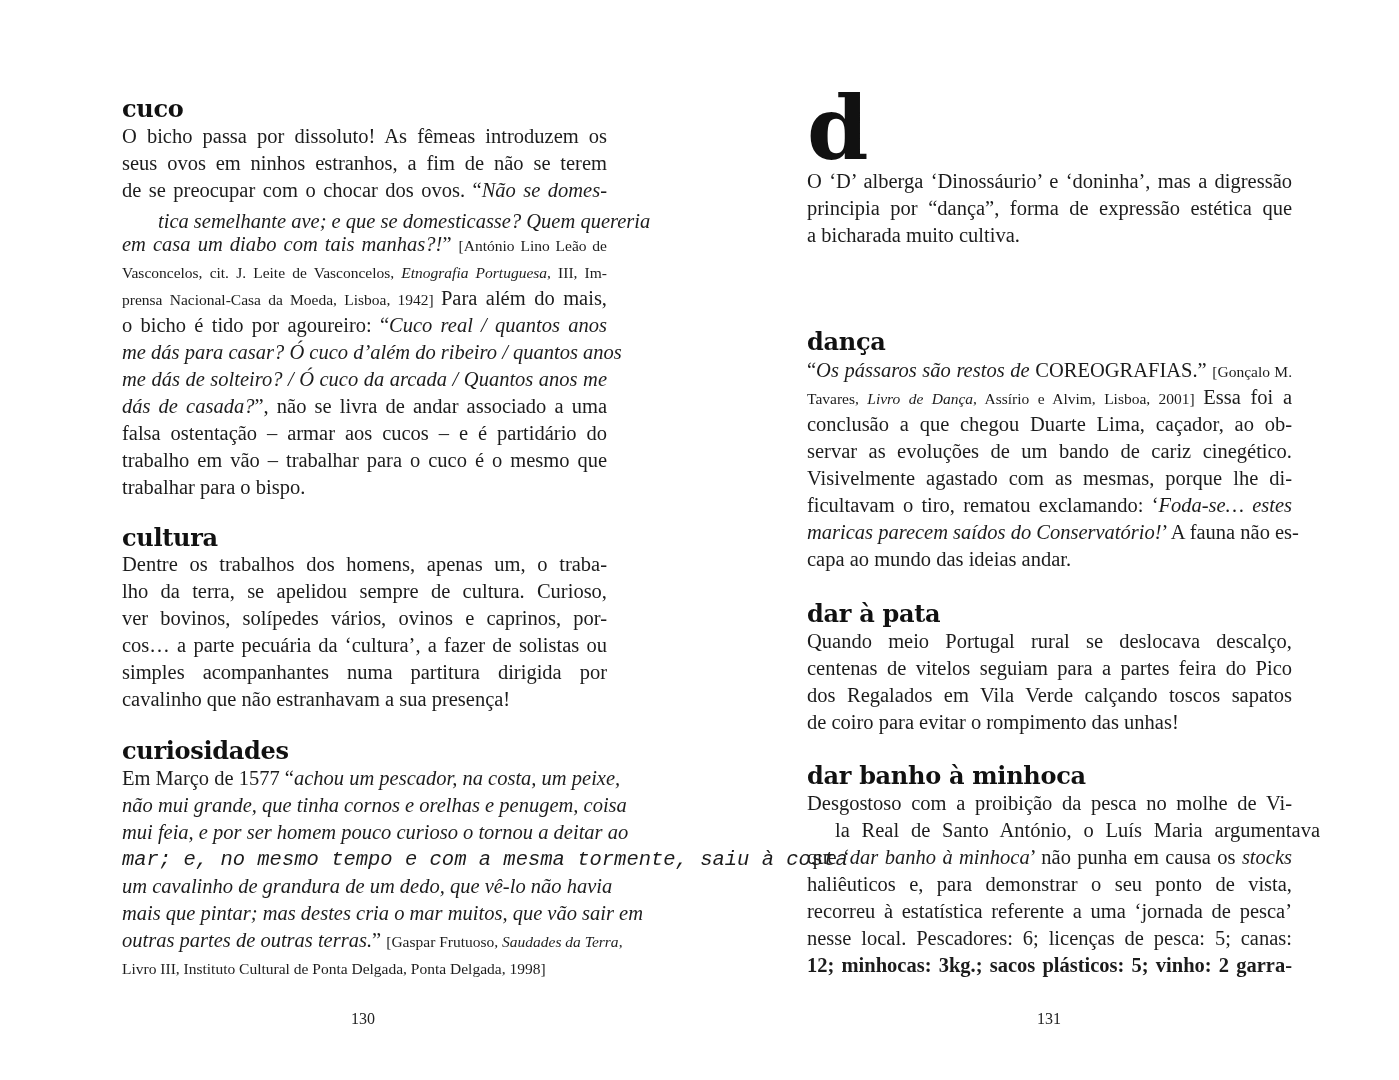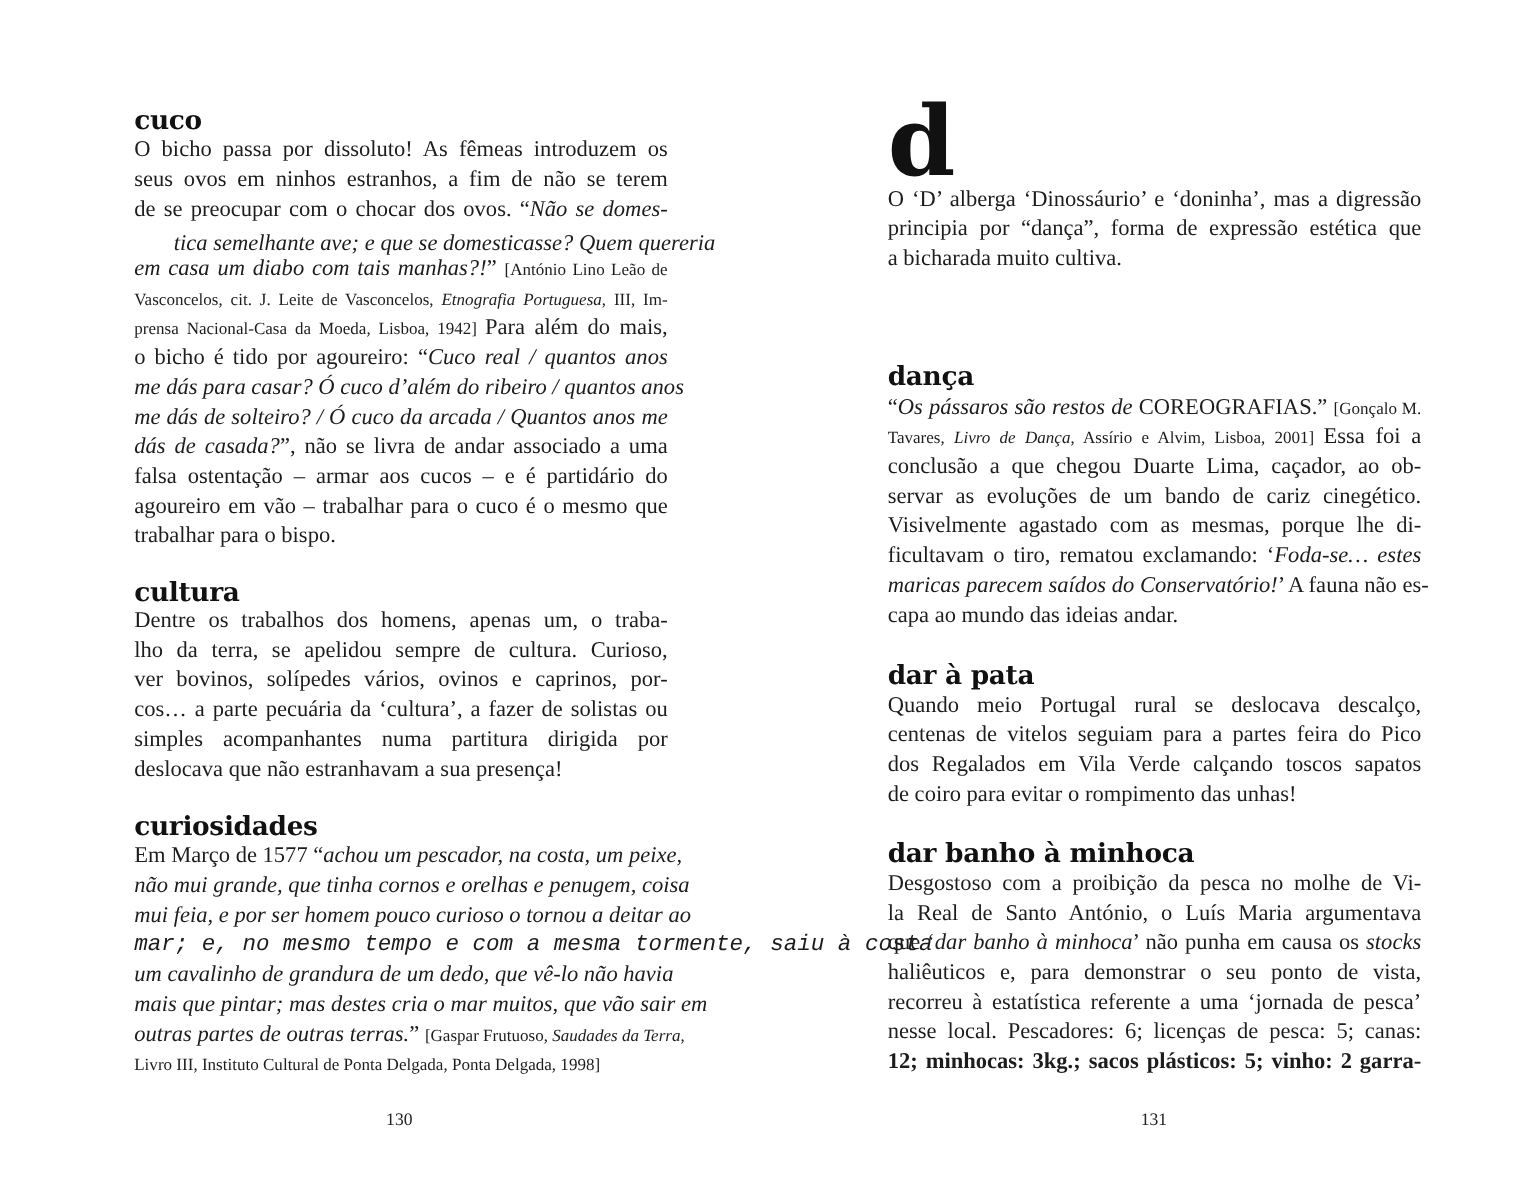--- a/index.html
+++ b/index.html
@@ -41,28 +41,28 @@
       <div class="line" style="top: 177px;"><span>de se preocupar com o chocar dos ovos. “</span><span class="it">Não se domes-</span></div>
       <div class="line" style="top: 208px; margin-left: 36px;"><span class="it">tica semelhante ave; e que se domesticasse? Quem quereria</span></div>
       <div class="line" style="top: 231px;"><span class="it">em casa um diabo com tais manhas?!</span><span>” </span><span class="sm">[António Lino Leão de</span></div>
       <div class="line" style="top: 258px;"><span class="sm">Vasconcelos, cit. J. Leite de Vasconcelos, </span><span class="sm it">Etnografia Portuguesa</span><span class="sm">, III, Im-</span></div>
       <div class="line" style="top: 285px;"><span class="sm">prensa Nacional-Casa da Moeda, Lisboa, 1942] </span><span>Para além do mais,</span></div>
       <div class="line" style="top: 312px;"><span>o bicho é tido por agoureiro: “</span><span class="it">Cuco real / quantos anos</span></div>
       <div class="line" style="top: 339px;"><span class="it">me dás para casar? Ó cuco d’além do ribeiro / quantos anos</span></div>
       <div class="line" style="top: 366px;"><span class="it">me dás de solteiro? / Ó cuco da arcada / Quantos anos me</span></div>
       <div class="line" style="top: 393px;"><span class="it">dás de casada?</span><span>”, não se livra de andar associado a uma</span></div>
       <div class="line" style="top: 420px;"><span>falsa ostentação – armar aos cucos – e é partidário do</span></div>
-      <div class="line" style="top: 447px;"><span>agoureiro em vão – trabalhar para o cuco é o mesmo que</span></div>
+      <div class="line" style="top: 447px;"><span>trabalho em vão – trabalhar para o cuco é o mesmo que</span></div>
       <div class="line last" style="top: 474px;"><span>trabalhar para o bispo.</span></div>
       <div class="line" style="top: 551px;"><span>Dentre os trabalhos dos homens, apenas um, o traba-</span></div>
       <div class="line" style="top: 578px;"><span>lho da terra, se apelidou sempre de cultura. Curioso,</span></div>
       <div class="line" style="top: 605px;"><span>ver bovinos, solípedes vários, ovinos e caprinos, por-</span></div>
       <div class="line" style="top: 632px;"><span>cos… a parte pecuária da ‘cultura’, a fazer de solistas ou</span></div>
       <div class="line" style="top: 659px;"><span>simples acompanhantes numa partitura dirigida por</span></div>
-      <div class="line last" style="top: 686px;"><span>deslocava que não estranhavam a sua presença!</span></div>
+      <div class="line last" style="top: 686px;"><span>cavalinho que não estranhavam a sua presença!</span></div>
       <div class="line" style="top: 765px;"><span>Em Março de 1577 “</span><span class="it">achou um pescador, na costa, um peixe,</span></div>
       <div class="line" style="top: 792px;"><span class="it">não mui grande, que tinha cornos e orelhas e penugem, coisa</span></div>
       <div class="line" style="top: 819px;"><span class="it">mui feia, e por ser homem pouco curioso o tornou a deitar ao</span></div>
       <div class="line" style="top: 846px; font-family: Liberation Mono, monospace;"><span class="it">mar; e, no mesmo tempo e com a mesma tormente, saiu à costa</span></div>
       <div class="line" style="top: 873px;"><span class="it">um cavalinho de grandura de um dedo, que vê-lo não havia</span></div>
       <div class="line" style="top: 900px;"><span class="it">mais que pintar; mas destes cria o mar muitos, que vão sair em</span></div>
       <div class="line" style="top: 927px;"><span class="it">outras partes de outras terras.</span><span>” </span><span class="sm">[Gaspar Frutuoso, </span><span class="sm it">Saudades da Terra</span><span class="sm">,</span></div>
       <div class="line last" style="top: 954px;"><span class="sm">Livro III, Instituto Cultural de Ponta Delgada, Ponta Delgada, 1998]</span></div>
     </div>
   <div class="pagenum" style="left:351px">130</div>
@@ -90,21 +90,21 @@
       <div class="line" style="top: 438px;"><span>servar as evoluções de um bando de cariz cinegético.</span></div>
       <div class="line" style="top: 465px;"><span>Visivelmente agastado com as mesmas, porque lhe di-</span></div>
       <div class="line" style="top: 492px;"><span>ficultavam o tiro, rematou exclamando: ‘</span><span class="it">Foda-se… estes</span></div>
       <div class="line" style="top: 519px;"><span class="it">maricas parecem saídos do Conservatório!</span><span>’ A fauna não es-</span></div>
       <div class="line last" style="top: 546px;"><span>capa ao mundo das ideias andar.</span></div>
       <div class="line" style="top: 628px;"><span>Quando meio Portugal rural se deslocava descalço,</span></div>
       <div class="line" style="top: 655px;"><span>centenas de vitelos seguiam para a partes feira do Pico</span></div>
       <div class="line" style="top: 682px;"><span>dos Regalados em Vila Verde calçando toscos sapatos</span></div>
       <div class="line last" style="top: 709px;"><span>de coiro para evitar o rompimento das unhas!</span></div>
       <div class="line" style="top: 790px;"><span>Desgostoso com a proibição da pesca no molhe de Vi-</span></div>
-      <div class="line" style="top: 817px;"><span>la Real de Santo António, o Luís Maria argumentava</span></div>
+      <div class="line" style="top: 817px; margin-left: 28px;"><span>la Real de Santo António, o Luís Maria argumentava</span></div>
       <div class="line" style="top: 844px;"><span>que ‘</span><span class="it">dar banho à minhoca</span><span>’ não punha em causa os </span><span class="it">stocks</span></div>
       <div class="line" style="top: 871px;"><span>haliêuticos e, para demonstrar o seu ponto de vista,</span></div>
       <div class="line" style="top: 898px;"><span>recorreu à estatística referente a uma ‘jornada de pesca’</span></div>
       <div class="line" style="top: 925px;"><span>nesse local. Pescadores: 6; licenças de pesca: 5; canas:</span></div>
       <div class="line" style="top: 952px; font-weight: bold;"><span>12; minhocas: 3kg.; sacos plásticos: 5; vinho: 2 garra-</span></div>
     </div>
   <div class="pagenum" style="left:337px">131</div>
 </div>
 
 </body></html>

